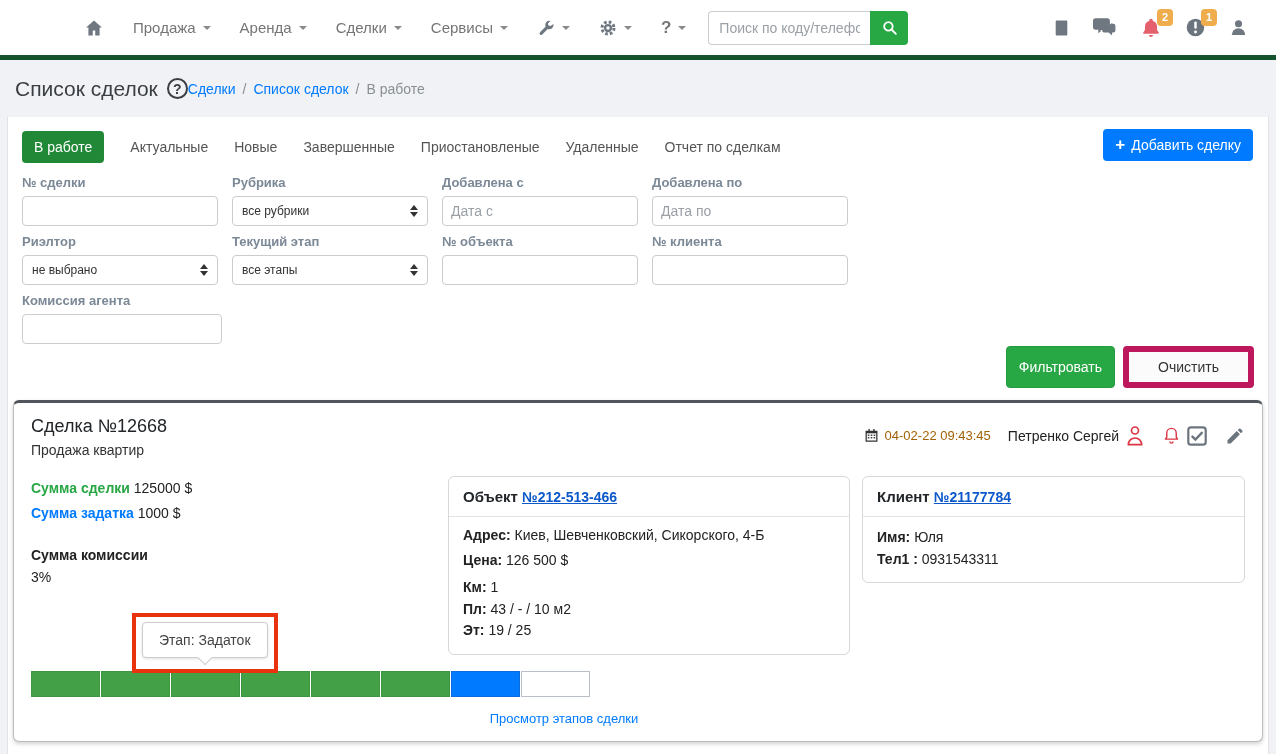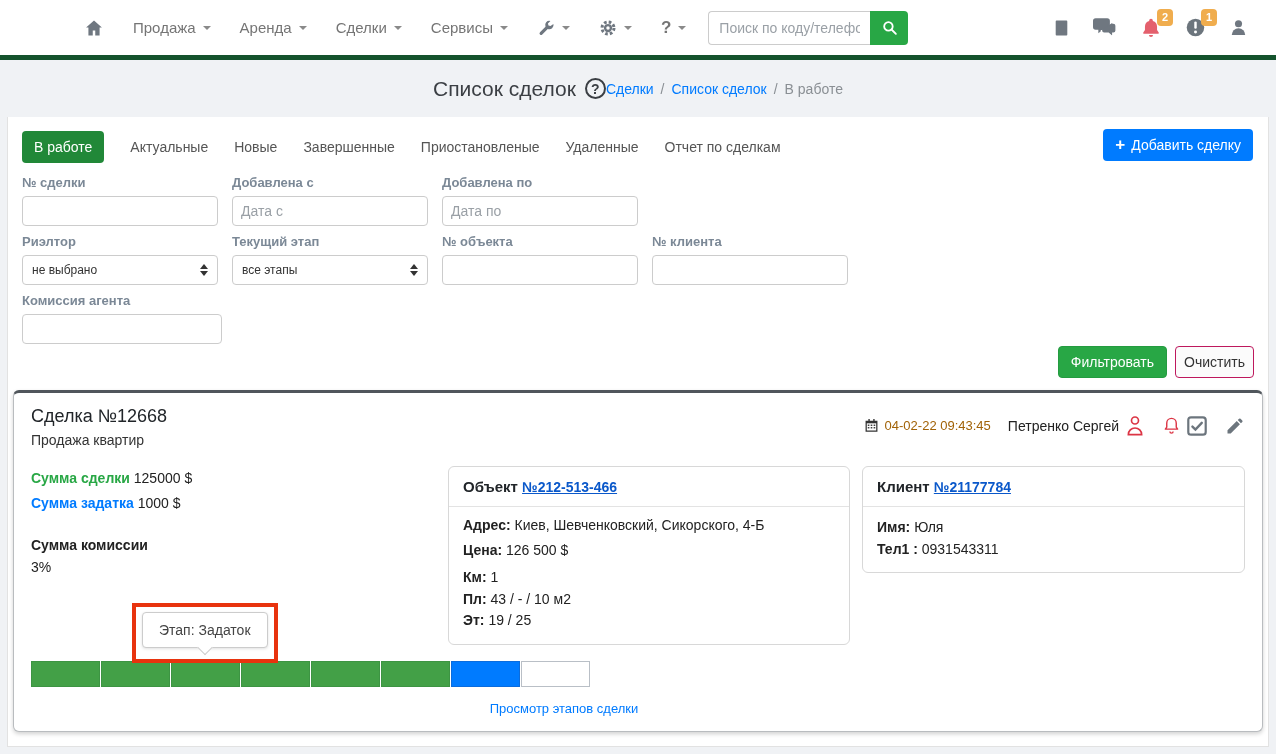--- a/index.html
+++ b/index.html
@@ -27,21 +27,21 @@
   .search-input::placeholder { color:#9aa0a6; }
   .search-btn { width:38px; height:34px; background:#28a745; border:none; border-radius:0 4px 4px 0;
     display:flex; align-items:center; justify-content:center; cursor:pointer; }
   .nav-right { margin-left:auto; display:flex; align-items:center; gap:23px; }
   .icon-wrap { position:relative; display:flex; align-items:center; cursor:pointer; }
   .badge {
     position:absolute; top:-8px; right:-11px; background:var(--badge-yellow,#f0ad4e); color:#fff;
     font-size:11px; font-weight:bold; line-height:1; padding:3px 5px; border-radius:4px;
   }
   
-  .page-head { height:57px; background:#f0f2f5; display:flex; align-items:center; justify-content:center; padding:0 15px; }
+  .page-head { height:57px; background:#f0f2f5; display:flex; align-items:center; justify-content:flex-start; padding:0 15px; }
   .page-title { font-size:21px; color:#3b3f44; display:flex; align-items:center; gap:9px; }
   .q-circle { width:21px; height:21px; border:2px solid #3b3f44; border-radius:50%; font-size:14px; font-weight:bold;
     display:flex; align-items:center; justify-content:center; color:#3b3f44; }
   .breadcrumb { font-size:14px; color:#8a8f94; display:flex; gap:7px; }
   .breadcrumb .bc-link { color:var(--accent-blue,#007bff); cursor:pointer; }
   
   .main { margin:0 7px; background:#fff; border:1px solid #e2e2e2; border-top:none; min-height:628px;
     position:relative; padding:12px 5px 14px; }
   .tabs { display:flex; align-items:center; gap:26px; margin:2px 9px 12px; }
   .tab { font-size:14px; color:#555; cursor:pointer; white-space:nowrap; }
@@ -57,21 +57,21 @@
   .f-input { width:196px; height:30px; border:1px solid #ccc; border-radius:4px; padding:0 8px; font-size:13px;
     color:#333; outline:none; font-family:"Liberation Sans","DejaVu Sans",sans-serif; }
   .f-input::placeholder { color:#9aa0a6; font-size:14px; }
   .f-select { width:196px; height:30px; border:1px solid #ccc; border-radius:4px; padding:0 9px; font-size:12px;
     color:#333; display:flex; align-items:center; justify-content:space-between; cursor:pointer; background:#fff; }
   .updown { display:flex; flex-direction:column; gap:2px; }
   .updown .up { width:0;height:0;border-left:4px solid transparent;border-right:4px solid transparent;border-bottom:5px solid #333; }
   .updown .down { width:0;height:0;border-left:4px solid transparent;border-right:4px solid transparent;border-top:5px solid #333; }
   .filter-actions { display:flex; justify-content:flex-end; gap:8px; margin:2px 9px 12px; }
   .btn-filter { background:#28a745; border:1px solid #249b40; color:#fff; font-size:14px; padding:7px 12px; border-radius:4px; cursor:pointer; }
-  .btn-clear { background:#fbfbfb; border:1px solid #be185d; color:#333; font-size:14px; padding:7px 8px; border-radius:4px; cursor:pointer; }
+  .btn-clear { background:#fbfbfb; border:6px solid #be185d; color:#333; font-size:14px; padding:7px 29px; border-radius:4px; cursor:pointer; }
   
   .card { border:1px solid #b9bcbf; border-top:3px solid #50565c; border-radius:6px;
     box-shadow:0 2px 4px rgba(0,0,0,0.18); position:relative; background:#fff; padding-bottom:14px; }
   .card-head { display:flex; justify-content:space-between; align-items:flex-start; padding:13px 17px 10px; }
   .deal-title { font-size:18px; color:#212529; margin-bottom:5px; }
   .deal-sub { font-size:14px; color:#333; }
   .head-right { display:flex; align-items:center; gap:17px; padding-top:8px; }
   .datetime { font-size:13px; color:#a16207; display:flex; gap:6px; align-items:center; }
   .agent { font-size:14px; color:#222; display:flex; gap:6px; align-items:center; }
   .head-icons { display:flex; align-items:center; gap:5px; }
@@ -233,20 +233,30 @@
   <button class="add-btn">
     <span class="plus">+</span>
     <span>Добавить сделку</span>
   </button>
 
   <div class="filters">
     <div class="filter-row">
       <div class="f-col">
         <div class="f-label">№ сделки</div>
         <input class="f-input" style="">
+      </div>
+      <div class="f-col">
+        <div class="f-label">Рубрика</div>
+        <div class="f-select">
+          <span>все рубрики</span>
+          <span class="updown">
+              <span class="up"></span>
+              <span class="down"></span>
+            </span>
+        </div>
       </div>
       <div class="f-col">
         <div class="f-label">Добавлена с</div>
         <input class="f-input" placeholder="Дата с" style="">
       </div>
       <div class="f-col">
         <div class="f-label">Добавлена по</div>
         <input class="f-input" placeholder="Дата по" style="">
       </div>
     </div>

